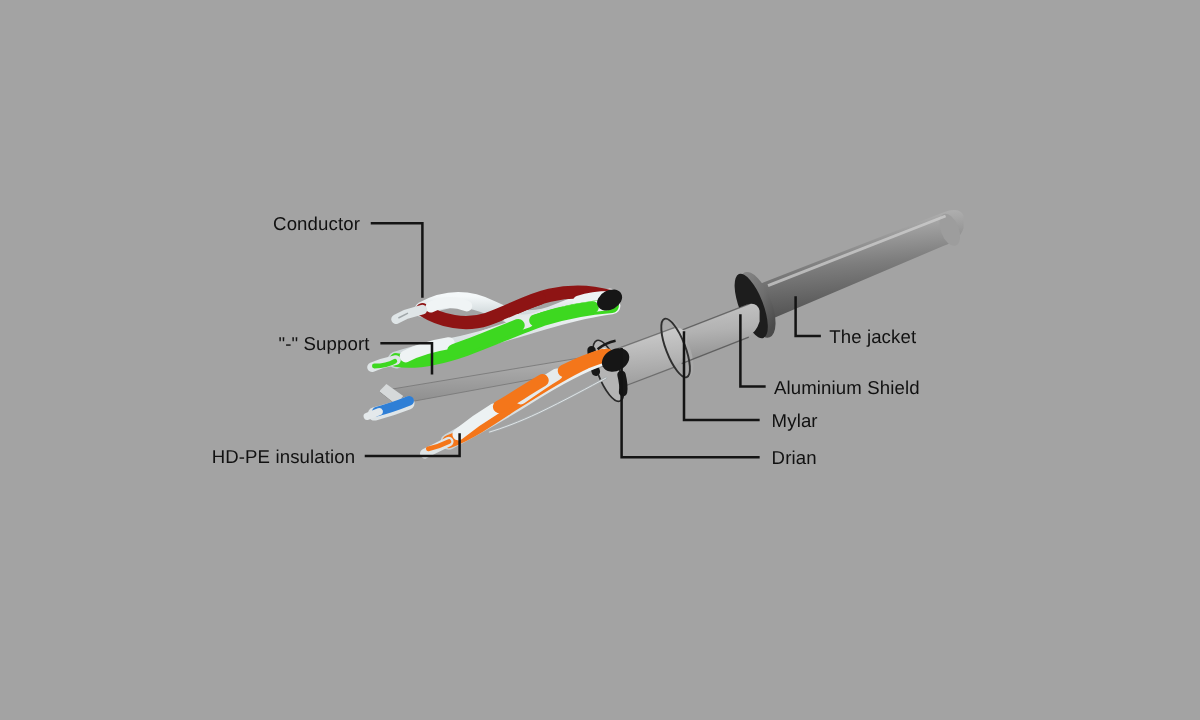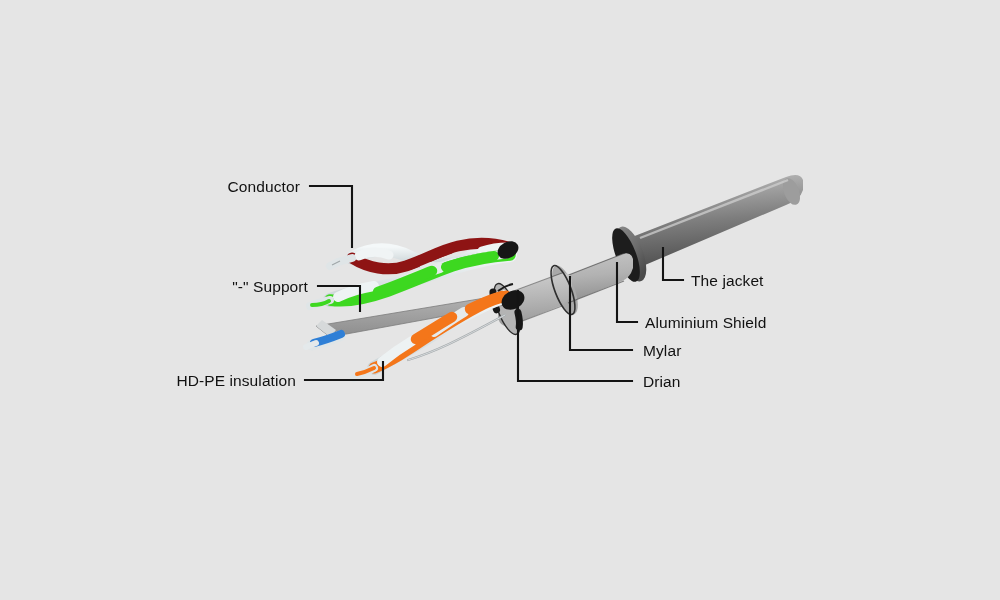--- a/index.html
+++ b/index.html
@@ -10,21 +10,21 @@
   body {
     width: 1000px;
     height: 600px;
     font-family: "Liberation Sans", sans-serif;
     overflow: hidden;
   }
   #diagram-root {
     position: relative;
     width: 1000px;
     height: 600px;
-    background: #e5e5e5;
+    background: #a3a3a3;
   }
   svg.canvas {
     display: block;
     width: 1000px;
     height: 600px;
   }
   text.callout-label {
     font-family: "Liberation Sans", sans-serif;
     font-size: 15.5px;
     fill: #111111;

